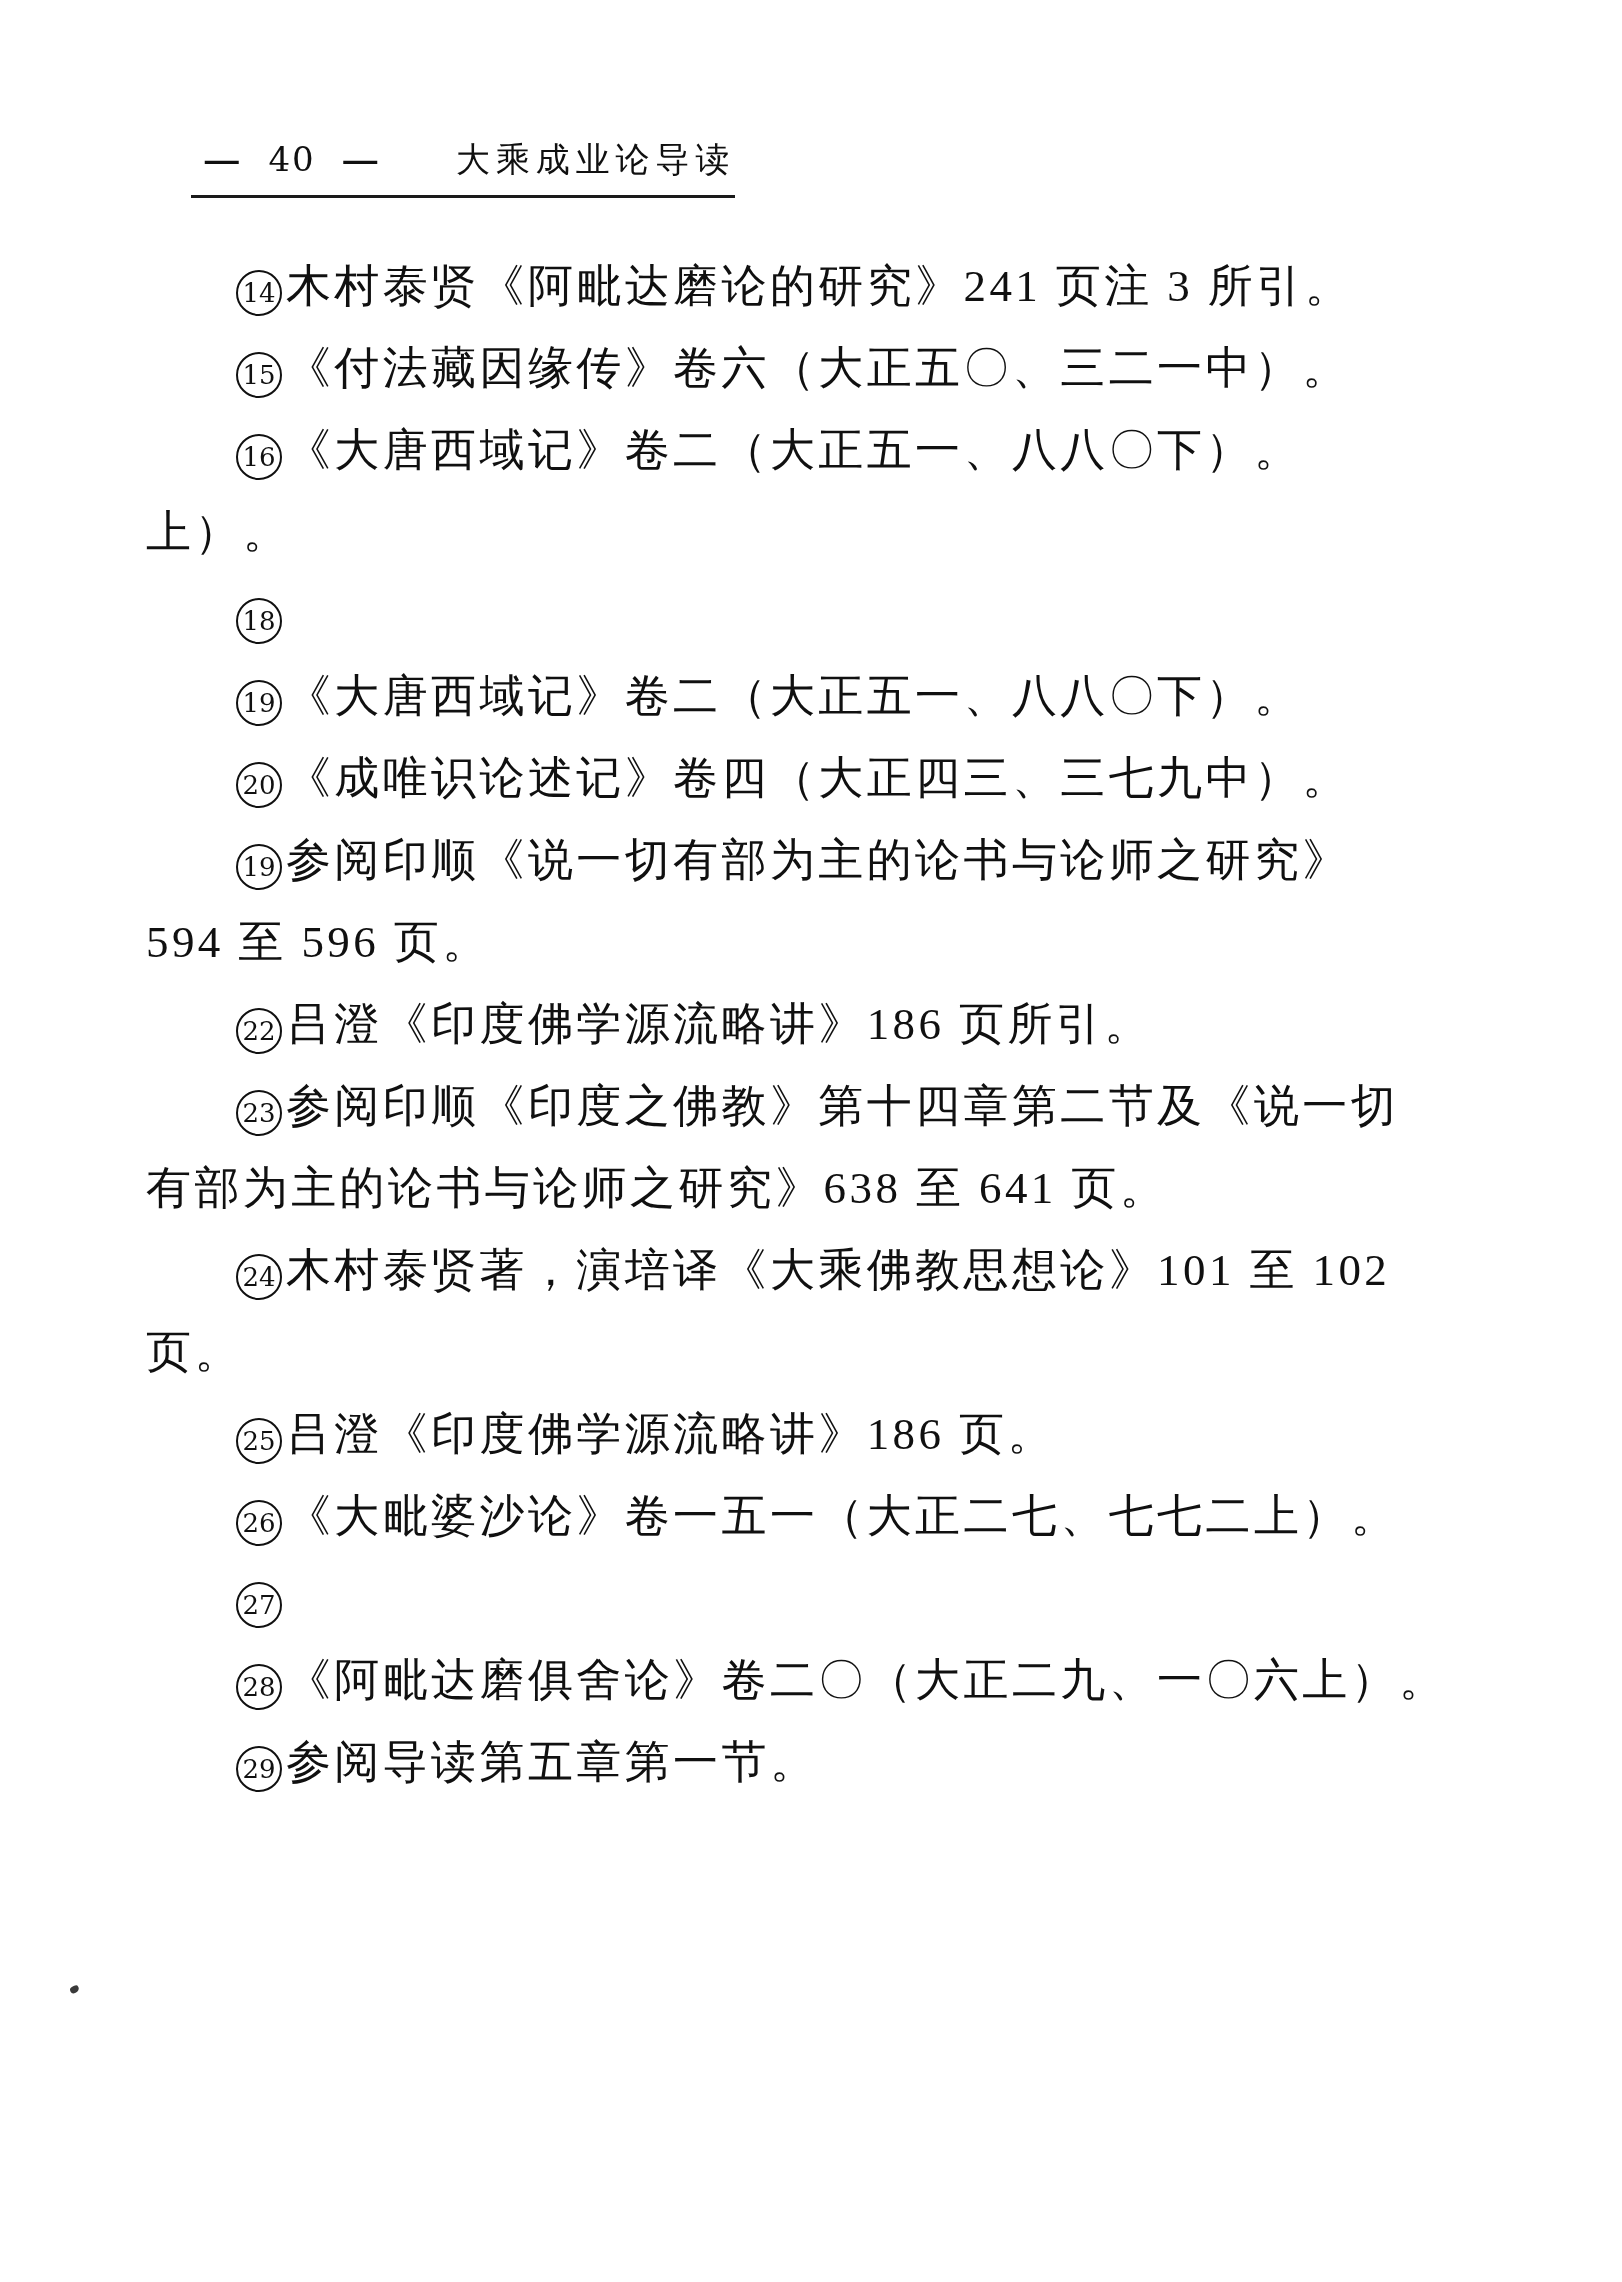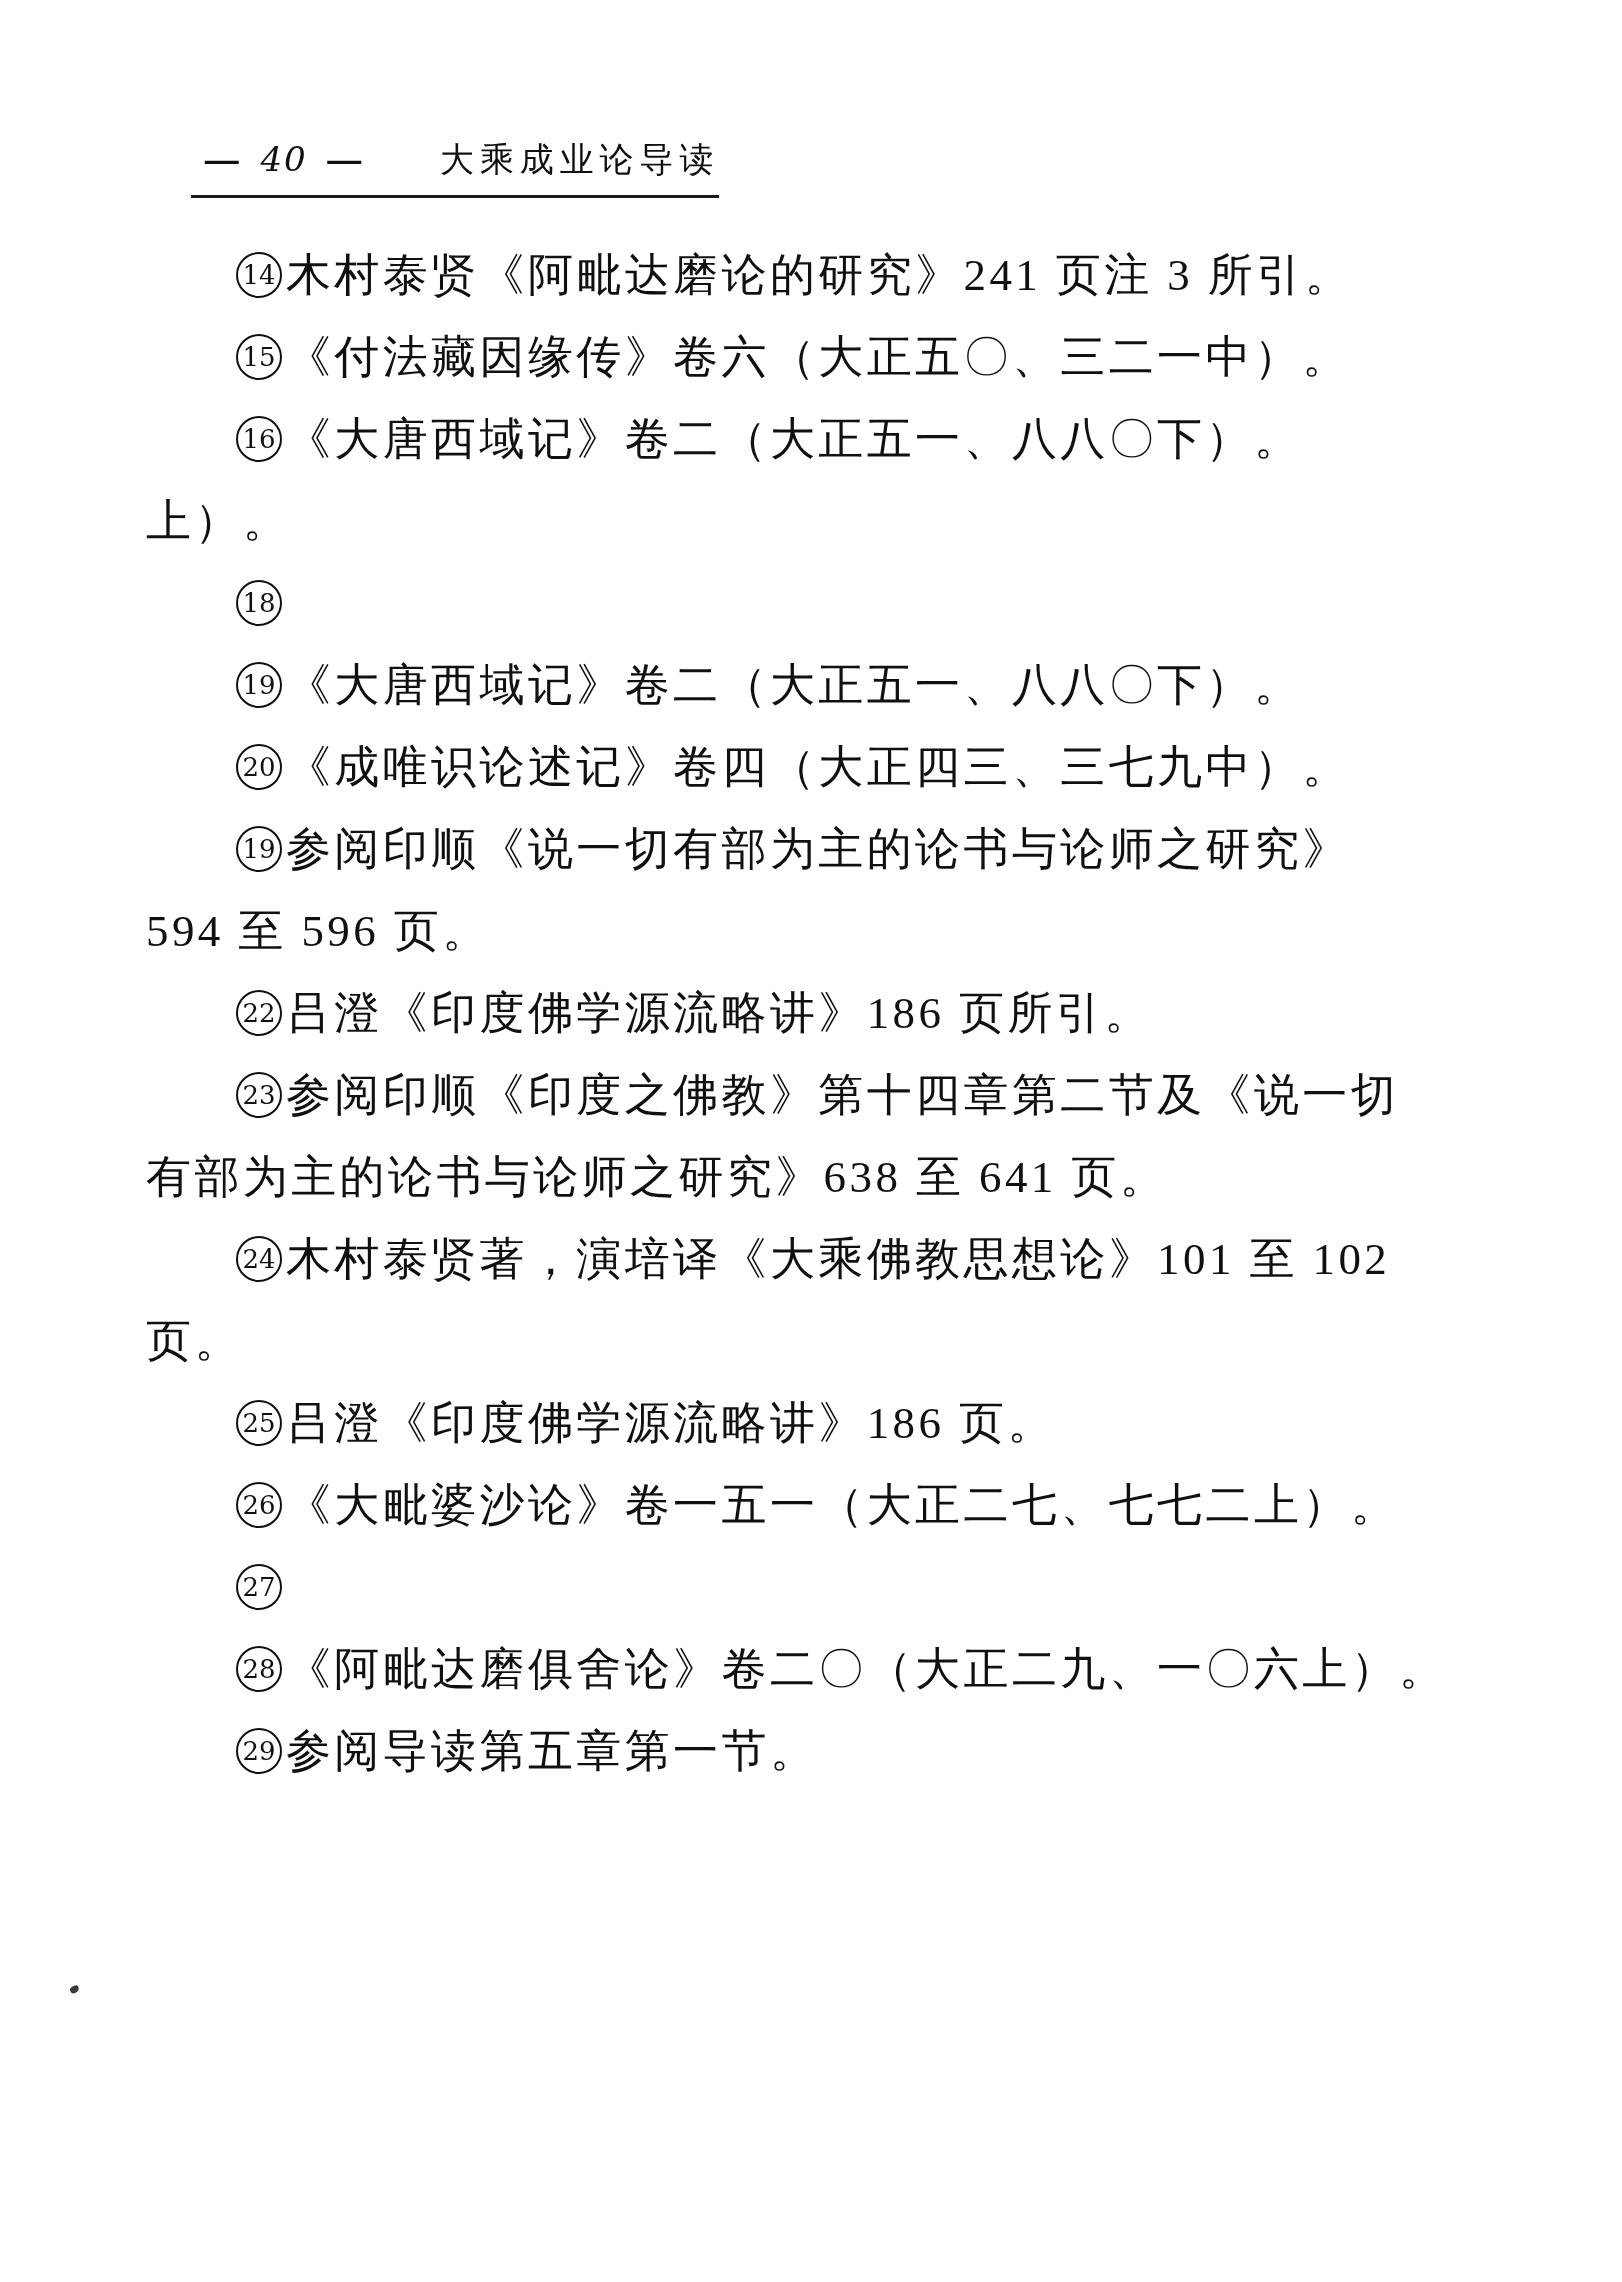--- a/index.html
+++ b/index.html
@@ -28,37 +28,36 @@
     padding-bottom: 11.7px;
     white-space: nowrap;
   }
   .running-header .dash {
     font-family: "Liberation Sans", "DejaVu Sans", sans-serif;
     font-weight: bold;
     margin: 0 13.7px;
   }
   .running-header .page-num {
     font-family: "DejaVu Serif", serif;
-    margin: 0 6px;
-    font-style: italic;
+    margin: 0 14px;
   }
   .running-header .book-title {
     margin-left: 63px;
     letter-spacing: 5.9px;
   }
   .footnotes {
     position: absolute;
     left: 146px;
     top: 234px;
     width: 1346px;
   }
   .fn-line {
     height: 82px;
     display: flex;
-    align-items: center;
+    align-items: flex-end;
     white-space: nowrap;
     font-size: 45px;
     letter-spacing: 3.4px;
   }
   .fn-line.indent {
     padding-left: 90px;
   }
   .circled-num {
     flex: 0 0 auto;
     display: inline-flex;

